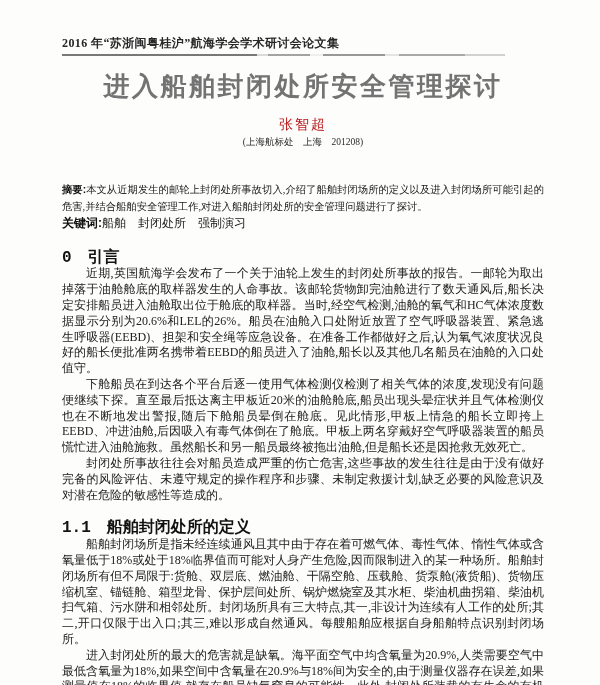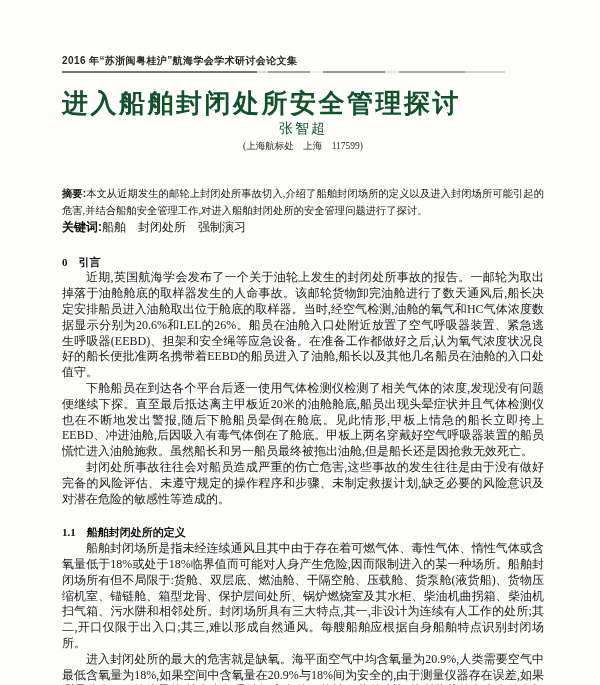--- a/index.html
+++ b/index.html
@@ -11,47 +11,47 @@
     overflow:hidden;
     font-family:"Liberation Serif","DejaVu Serif",serif;
     color:#1f1f1f;
   }
   .content{
     position:absolute;
     left:62px;right:56px;top:38px;
     filter:contrast(1.02);
   }
   .journal-line{
-    font-family:Liberation Sans, sans-serif;
+    font-family:Liberation Serif, serif;
     font-weight:bold;
-    font-size:10px;line-height:11px;
+    font-size:12px;line-height:11px;
     letter-spacing:0.4px;
     color:#2a2a2a;
-    margin-top:17px;
   }
   .rule{
     margin-top:5px;height:2px;width:92%;
     background:linear-gradient(to right,
       #787878 0 44%, #d8d8d8 44% 46.5%,
       #a2a2a2 46.5% 56%, #ececec 56% 59%,
       #989898 59% 73%, #e2e2e2 73% 76%,
       #a8a8a8 76% 91%, #cfcfcf 91% 100%);
   }
   .title{
     margin:13px 0 0 0;
     font-family:"Liberation Sans","DejaVu Sans",sans-serif;
     font-weight:bold;
     font-size:26px;line-height:34px;
-    letter-spacing:2.5px;
-    color:#14532d;
+    text-align:center;letter-spacing:2.5px;
+    color:#737373;
   }
   .author{
+    margin-top:13px;
     font-size:14px;line-height:17px;
     text-align:center;letter-spacing:2px;
-    color:#14532d;
+    color:#b91c1c;
   }
   .affiliation{
     margin-top:3px;
     font-size:9.5px;line-height:12px;
     text-align:center;
     color:#2c2c2c;
   }
   .abstract{
     margin-top:33px;
     font-size:10.3px;line-height:17.2px;
@@ -62,23 +62,23 @@
     font-size:12px;line-height:17.2px;
     color:#202020;
   }
   b.lbl{
     font-family:"Liberation Sans","DejaVu Sans",sans-serif;
     font-weight:bold;color:#141414;
   }
   .sections{margin-top:14px;}
   .sec-heading{
     margin:18px 0 0 0;
-    font-family:Liberation Serif, serif;
+    font-family:Liberation Mono, monospace;
     font-weight:bold;
-    font-size:11px;line-height:15.8px;
+    font-size:16px;line-height:15.8px;
     color:#141414;
   }
   .para{
     margin:0;
     font-size:12px;line-height:15.8px;
     text-align:justify;
     text-align-last:left;
     text-indent:2em;
     color:#222;
     font-family:Liberation Serif, serif;
@@ -90,21 +90,21 @@
 <div class="page">
   <div class="content">
 
     <div class="journal-line">2016 年“苏浙闽粤桂沪”航海学会学术研讨会论文集</div>
     <div class="rule"></div>
 
     <h1 class="title">进入船舶封闭处所安全管理探讨</h1>
 
     <div class="author">张智超</div>
 
-    <div class="affiliation">(上海航标处　上海　117599)</div>
+    <div class="affiliation">(上海航标处　上海　201208)</div>
 
     <div class="abstract">
       <b class="lbl">摘要:</b><span>本文从近期发生的邮轮上封闭处所事故切入,介绍了船舶封闭场所的定义以及进入封闭场所可能引起的危害,并结合船舶安全管理工作,对进入船舶封闭处所的安全管理问题进行了探讨。</span>
     </div>
 
     <div class="kw-line">
       <b class="lbl">关键词:</b><span>船舶　封闭处所　强制演习</span>
     </div>
 
     <div class="sections">

